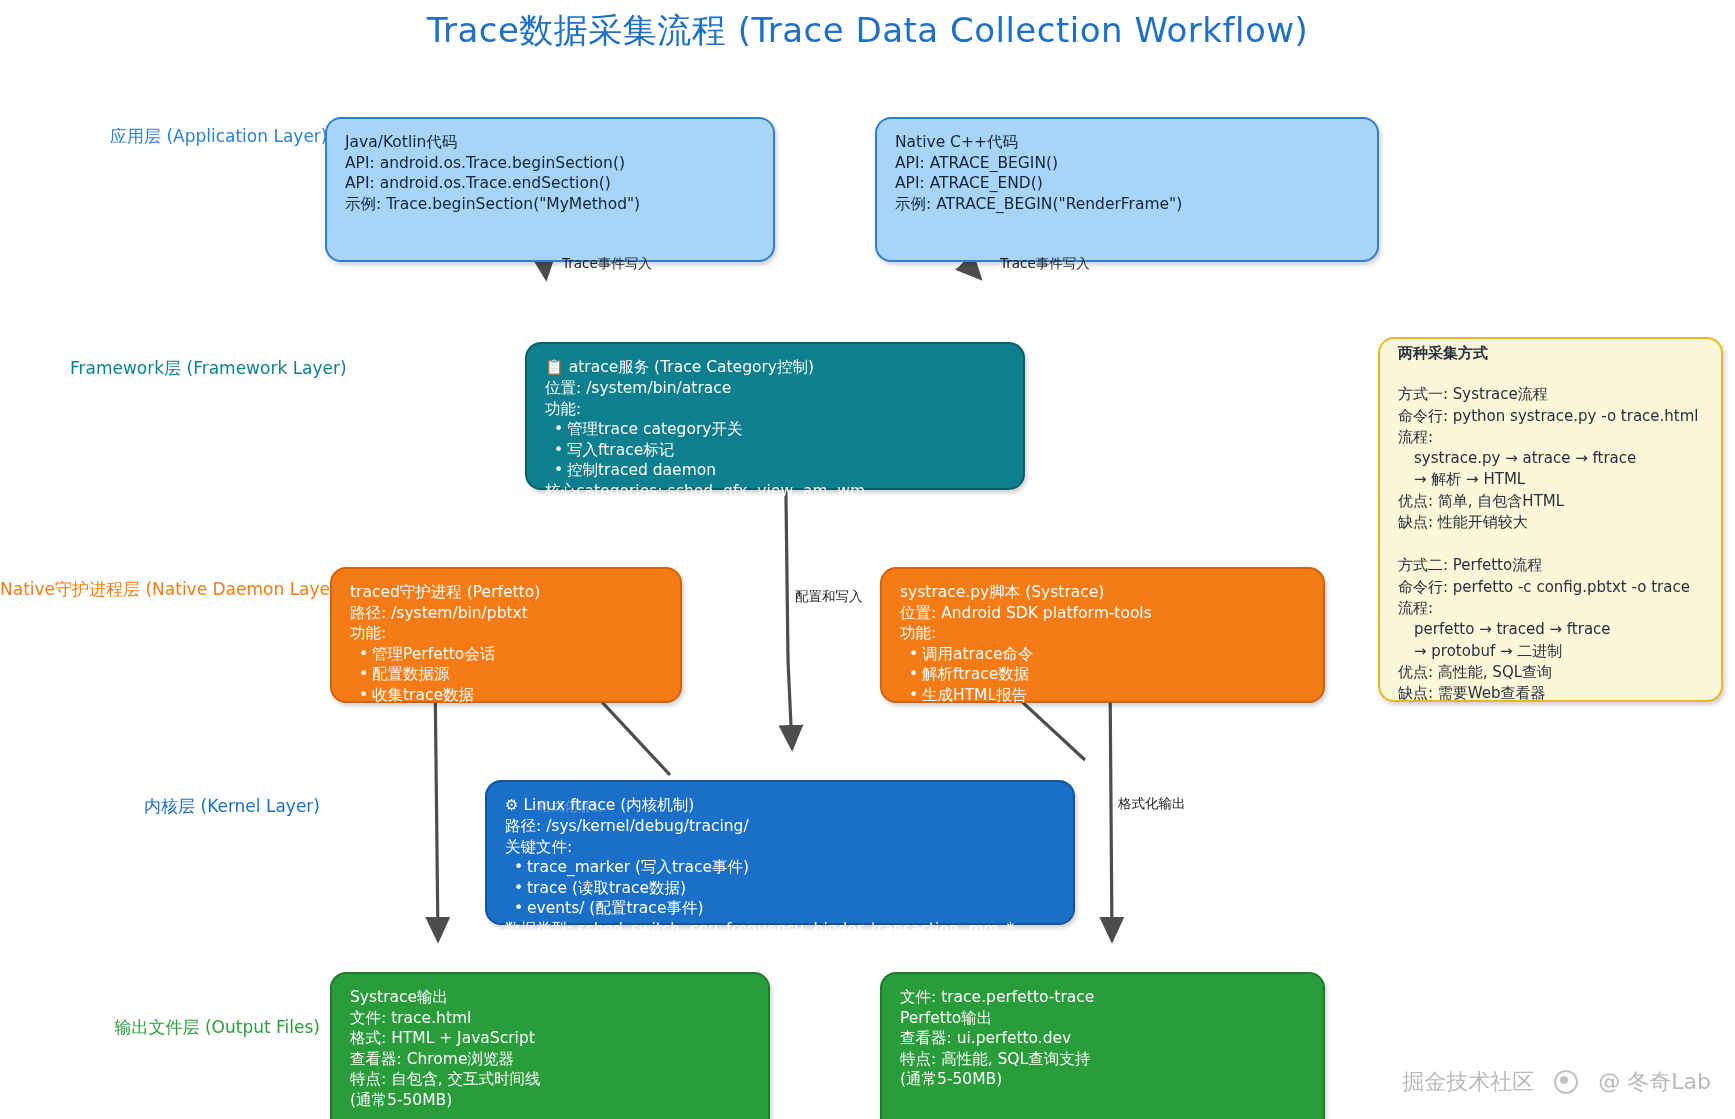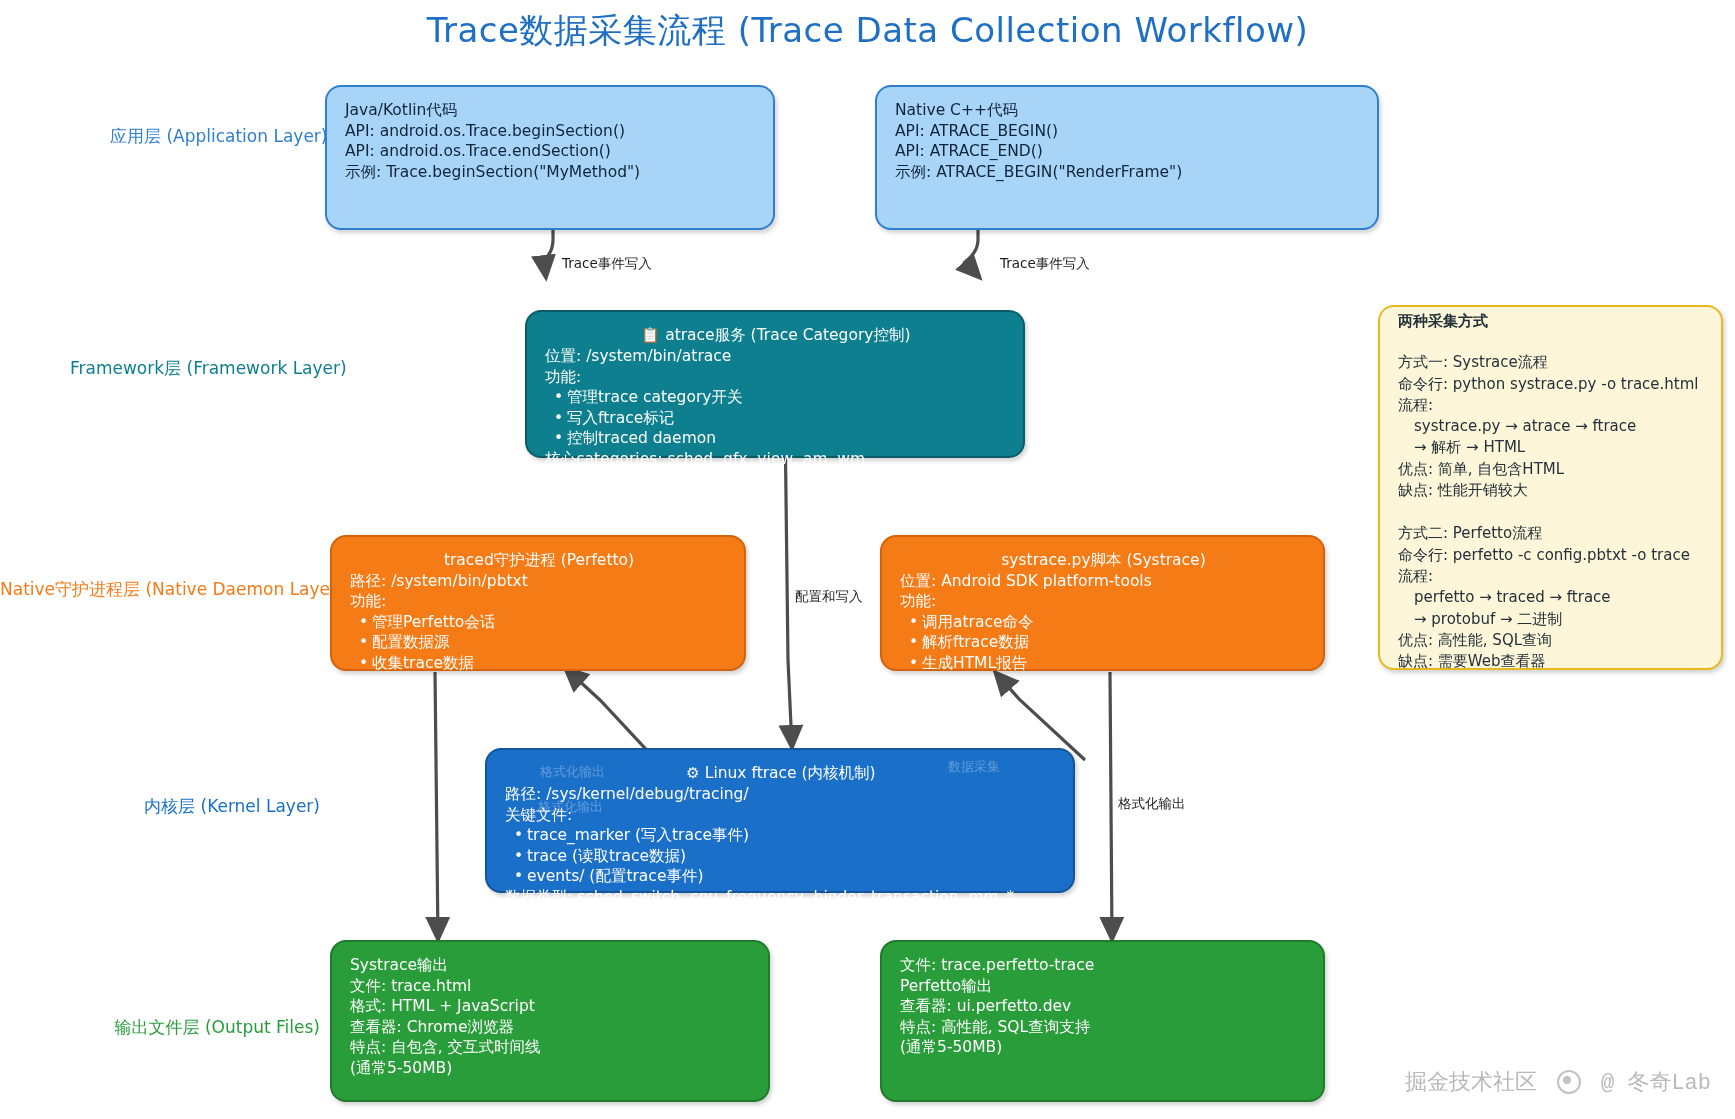--- a/index.html
+++ b/index.html
@@ -33,28 +33,29 @@
 
   
   .node{
     position:absolute;
     border-radius:16px;
     box-sizing:border-box;
     padding:13px 16px 10px 18px;
     font-size:15.5px;
     line-height:1.33;
     box-shadow:2px 3px 4px rgba(0,0,0,.18);
+    margin-top:32px;
   }
   .node .line{white-space:nowrap;}
   .node ul{margin:0;padding:0 0 0 22px;list-style:none;}
   .node ul li{position:relative;white-space:nowrap;}
   .node ul li:before{
     content:"•";position:absolute;left:-13px;top:0;
   }
-  .node .hdr{white-space:nowrap;text-align:center;}
+  .node .hdr{white-space:nowrap;}
   .node .ico{font-size:15px;margin-right:5px;}
 
   .n-blue  {background:#a8d5f7;border:2.5px solid #2f7fd1;color:#10243a;}
   .n-teal  {background:#0d7f8e;border:2.5px solid #0a5d68;color:#ffffff;}
   .n-orange{background:#f47b16;border:2.5px solid #d2630a;color:#ffffff;}
   .n-kblue {background:#1a6fc9;border:2.5px solid #13549a;color:#ffffff;}
   .n-green {background:#2a9d3b;border:2.5px solid #1f7a2c;color:#ffffff;}
   .n-yellow{background:#fdf6d8;border:2.5px solid #e8b820;color:#24303b;}
 
   
@@ -73,21 +74,21 @@
     pointer-events:none;
   }
 
   
   .watermark{
     position:absolute;
     right:24px;bottom:22px;
     font-size:22px;
     color:#b9b9b9;
     white-space:nowrap;
-    display:flex;align-items:center;gap:20px;font-family:Liberation Mono, monospace;
+    display:flex;align-items:center;gap:20px;
   }
   .watermark .wm-dot{
     display:inline-block;width:20px;height:20px;border-radius:50%;
     border:2px solid #c2c2c2;position:relative;
   }
   .watermark .wm-dot:after{
     content:"";position:absolute;left:4px;top:4px;width:8px;height:8px;
     border-radius:50%;background:#c2c2c2;
   }
   svg.edges{position:absolute;left:0;top:0;width:1735px;height:1119px;pointer-events:none;}
@@ -163,21 +164,21 @@
     <div class="line">位置: /system/bin/atrace</div>
     <div class="line">功能:</div>
     <ul>
       <li>管理trace category开关</li>
       <li>写入ftrace标记</li>
       <li>控制traced daemon</li>
     </ul>
     <div class="line">核心categories: sched, gfx, view, am, wm</div>
   </div>
 
-  <div class="node n-orange" style="left:330px;top:535px;width:416px;height:136px;">
+  <div class="node n-orange" style="left:330px;top:535px;width:352px;height:136px;">
     <div class="hdr">traced守护进程 (Perfetto)</div>
     <div class="line">路径: /system/bin/pbtxt</div>
     <div class="line">功能:</div>
     <ul>
       <li>管理Perfetto会话</li>
       <li>配置数据源</li>
       <li>收集trace数据</li>
     </ul>
   </div>
 

